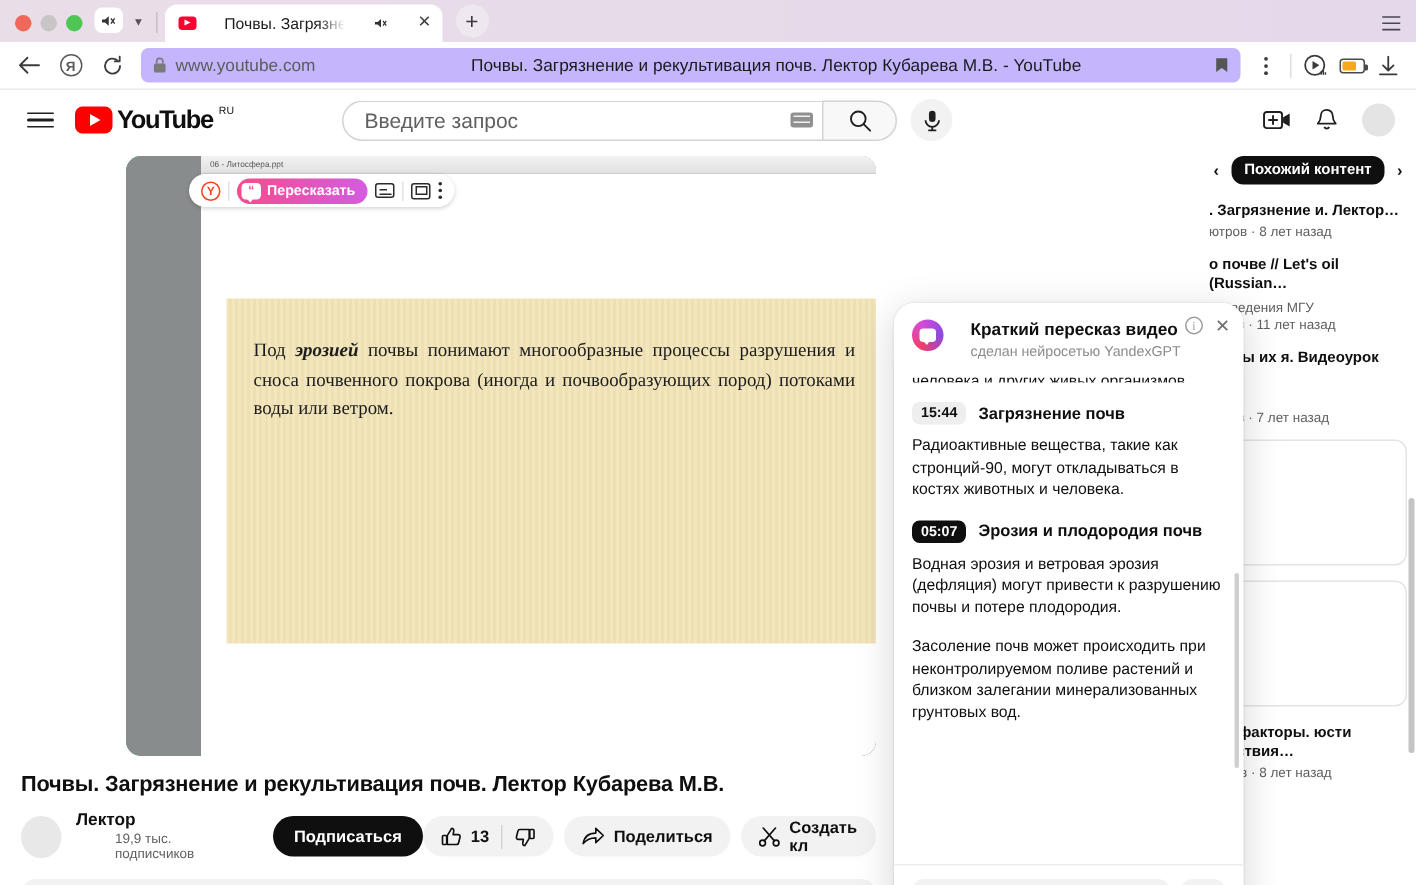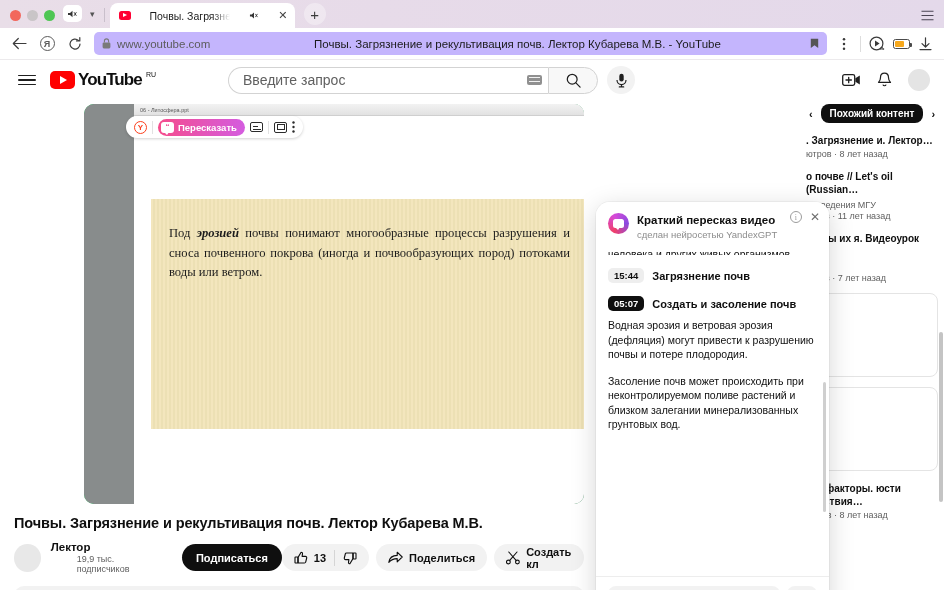--- a/index.html
+++ b/index.html
@@ -317,21 +317,21 @@
   
   .summary {
     position: absolute; left: 596px; top: 102px;
     width: 233px; height: 446px;
     background:#fff; border-radius: 14px;
     box-shadow: 0 6px 26px rgba(0,0,0,.17), 0 0 0 1px rgba(0,0,0,.04);
     overflow: hidden; z-index: 30;
   }
   .sum-head {
     position: relative; padding: 11px 12px 8px 12px;
-    display:flex; align-items:flex-start; gap: 8px;
+    display:flex; align-items:flex-start; gap: 18px;
     background:#fff; z-index: 3;
   }
   .sum-logo {
     width: 21px; height: 21px; border-radius: 50%;
     background: conic-gradient(from 210deg,#f0406a,#d64ad8,#8a4ae0,#f0406a);
     display:flex; align-items:center; justify-content:center;
     flex: 0 0 auto;
   }
   .sum-logo i {
     width: 11px; height: 9px; background:#fff; border-radius:2.5px;
@@ -700,24 +700,25 @@
         </span>
       </div>
 
       <div class="sum-scroll">
         <div class="clipped-line">человека и других живых организмов.</div>
 
         <div class="sec-head">
           <span class="ts">15:44</span>
           <span class="sec-title">Загрязнение почв</span>
         </div>
+        <div class="para">Радиоактивные вещества, такие как стронций-90, могут откладываться в костях животных и человека.</div>
 
         <div class="sec-head">
           <span class="ts dark">05:07</span>
-          <span class="sec-title">Создать и засоление почв</span>
+          <span class="sec-title">Эрозия и плодородия почв</span>
         </div>
         <div class="para">Водная эрозия и ветровая эрозия (дефляция) могут привести к разрушению почвы и потере плодородия.</div>
         <div class="para">Засоление почв может происходить при неконтролируемом поливе растений и близком залегании минерализованных грунтовых вод.</div>
 
       </div>
 
       <div class="sum-sb"></div>
 
       <div class="sum-foot">
         <div class="foot-row">

